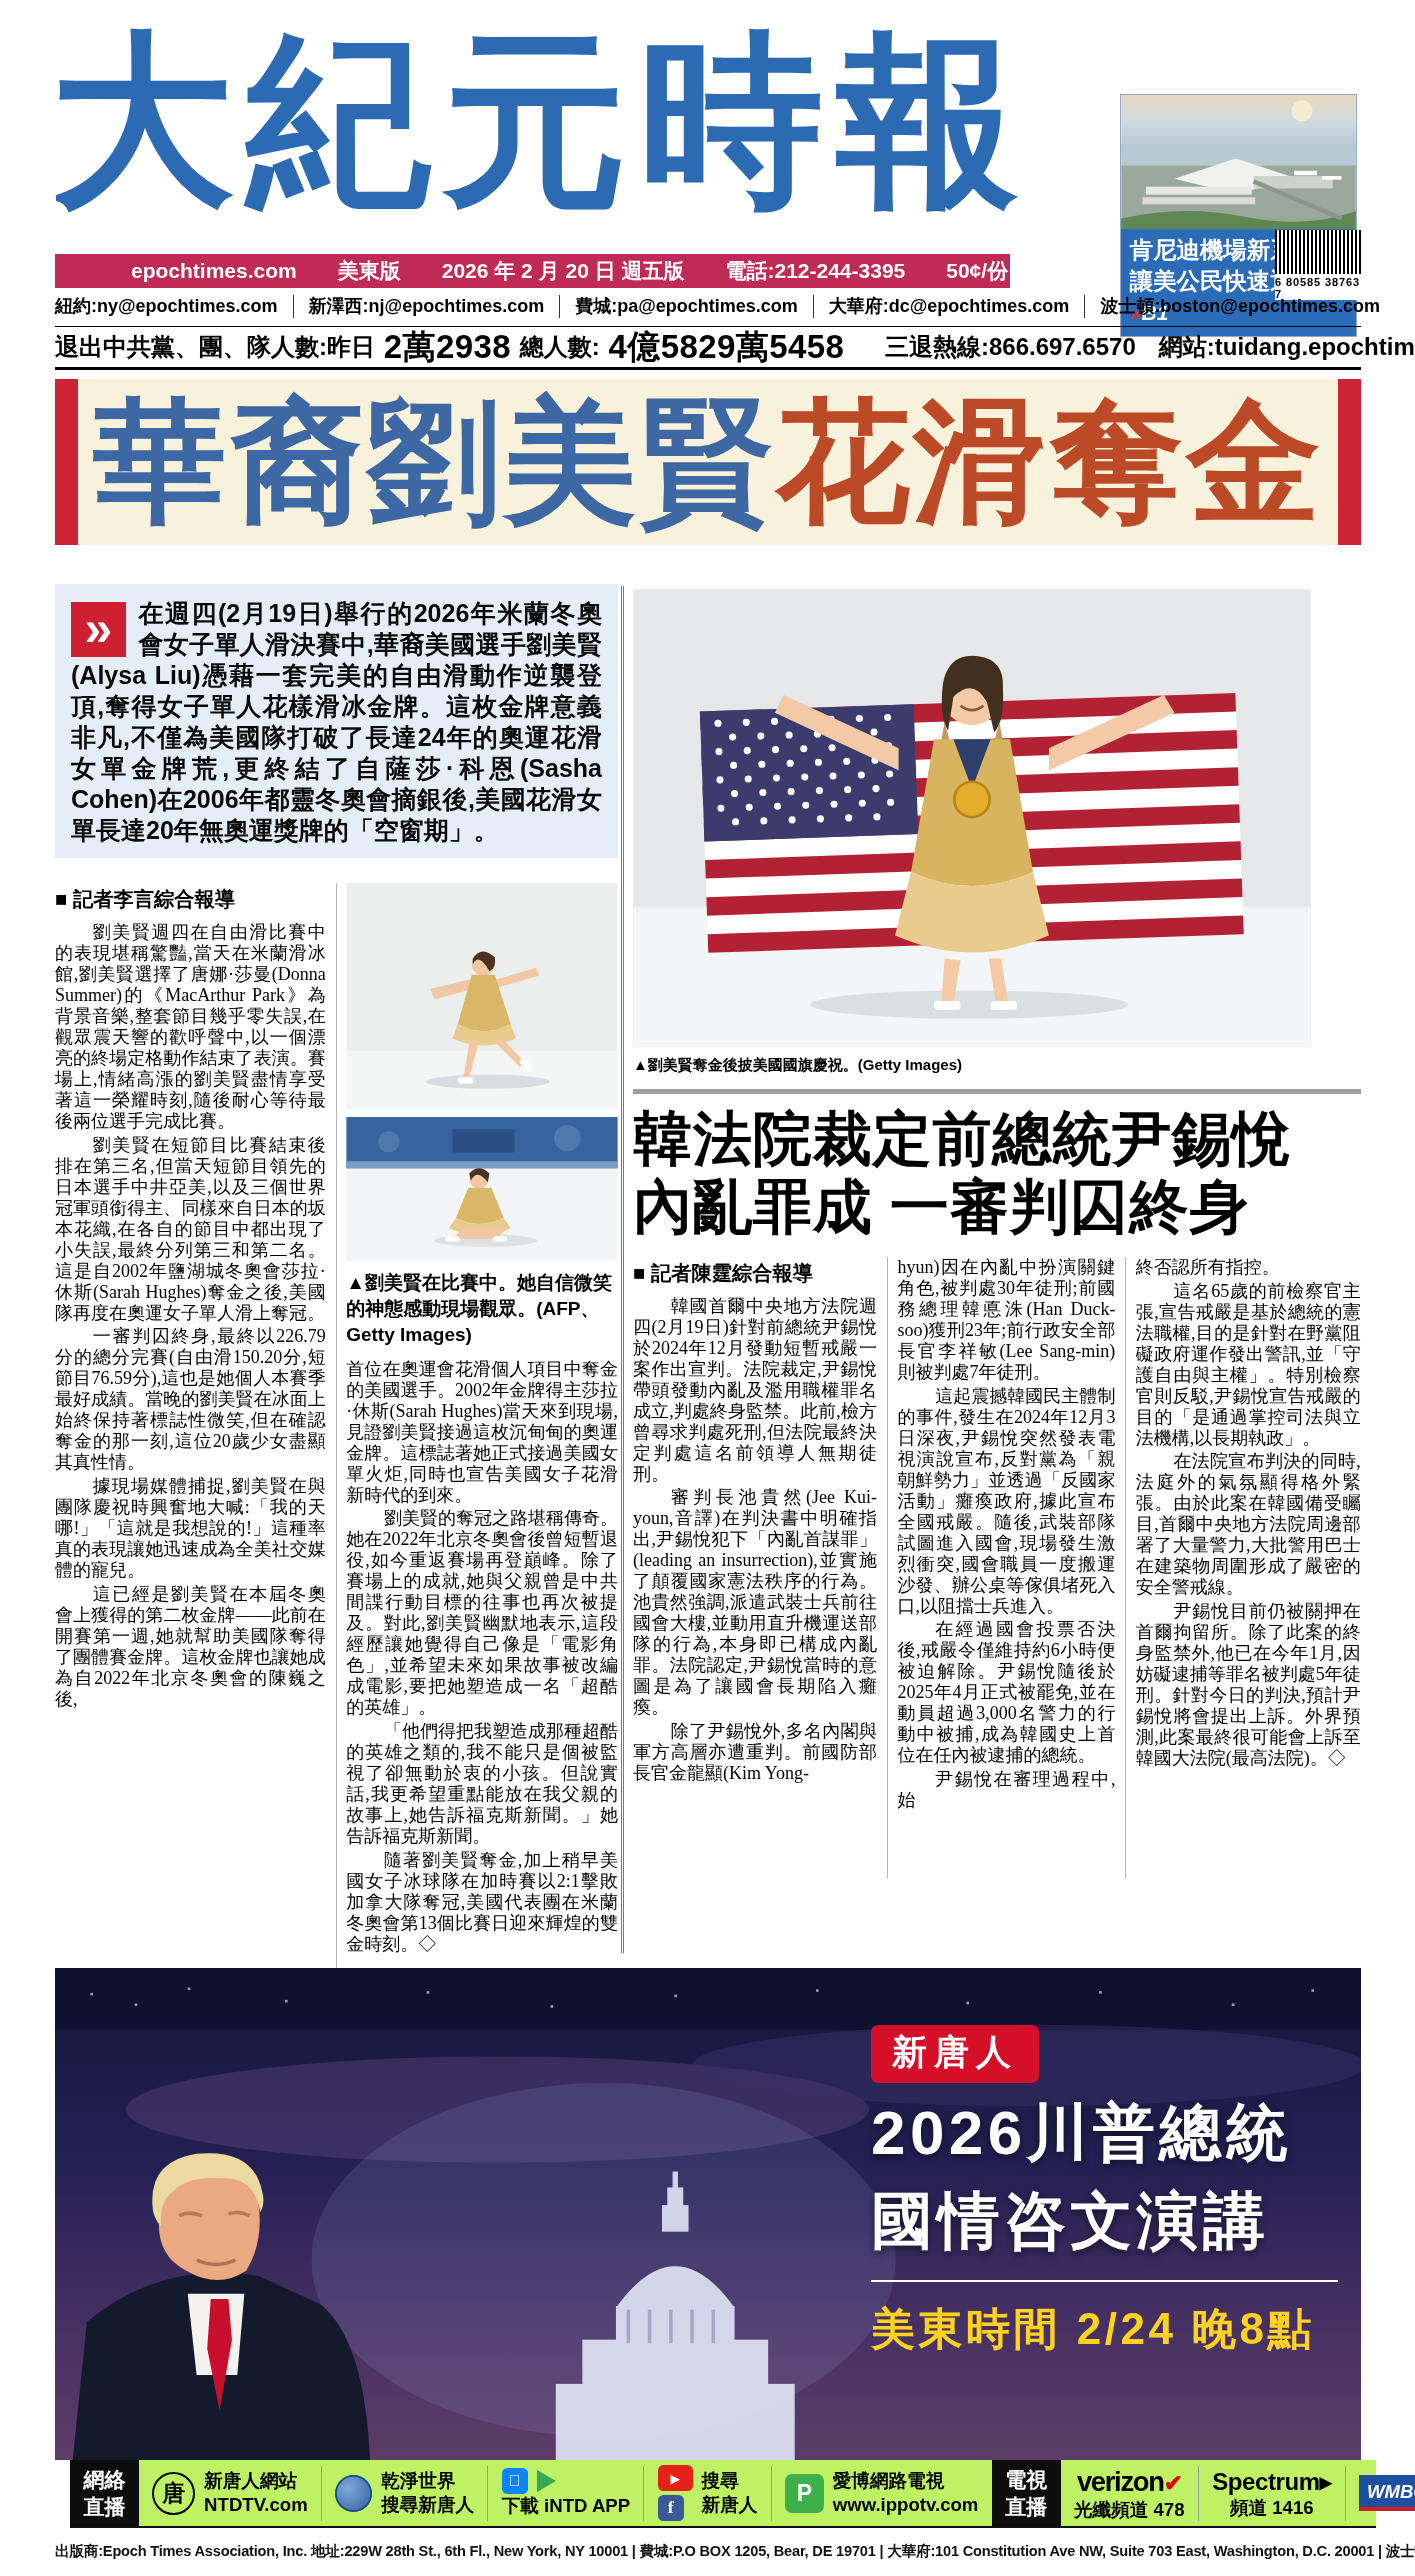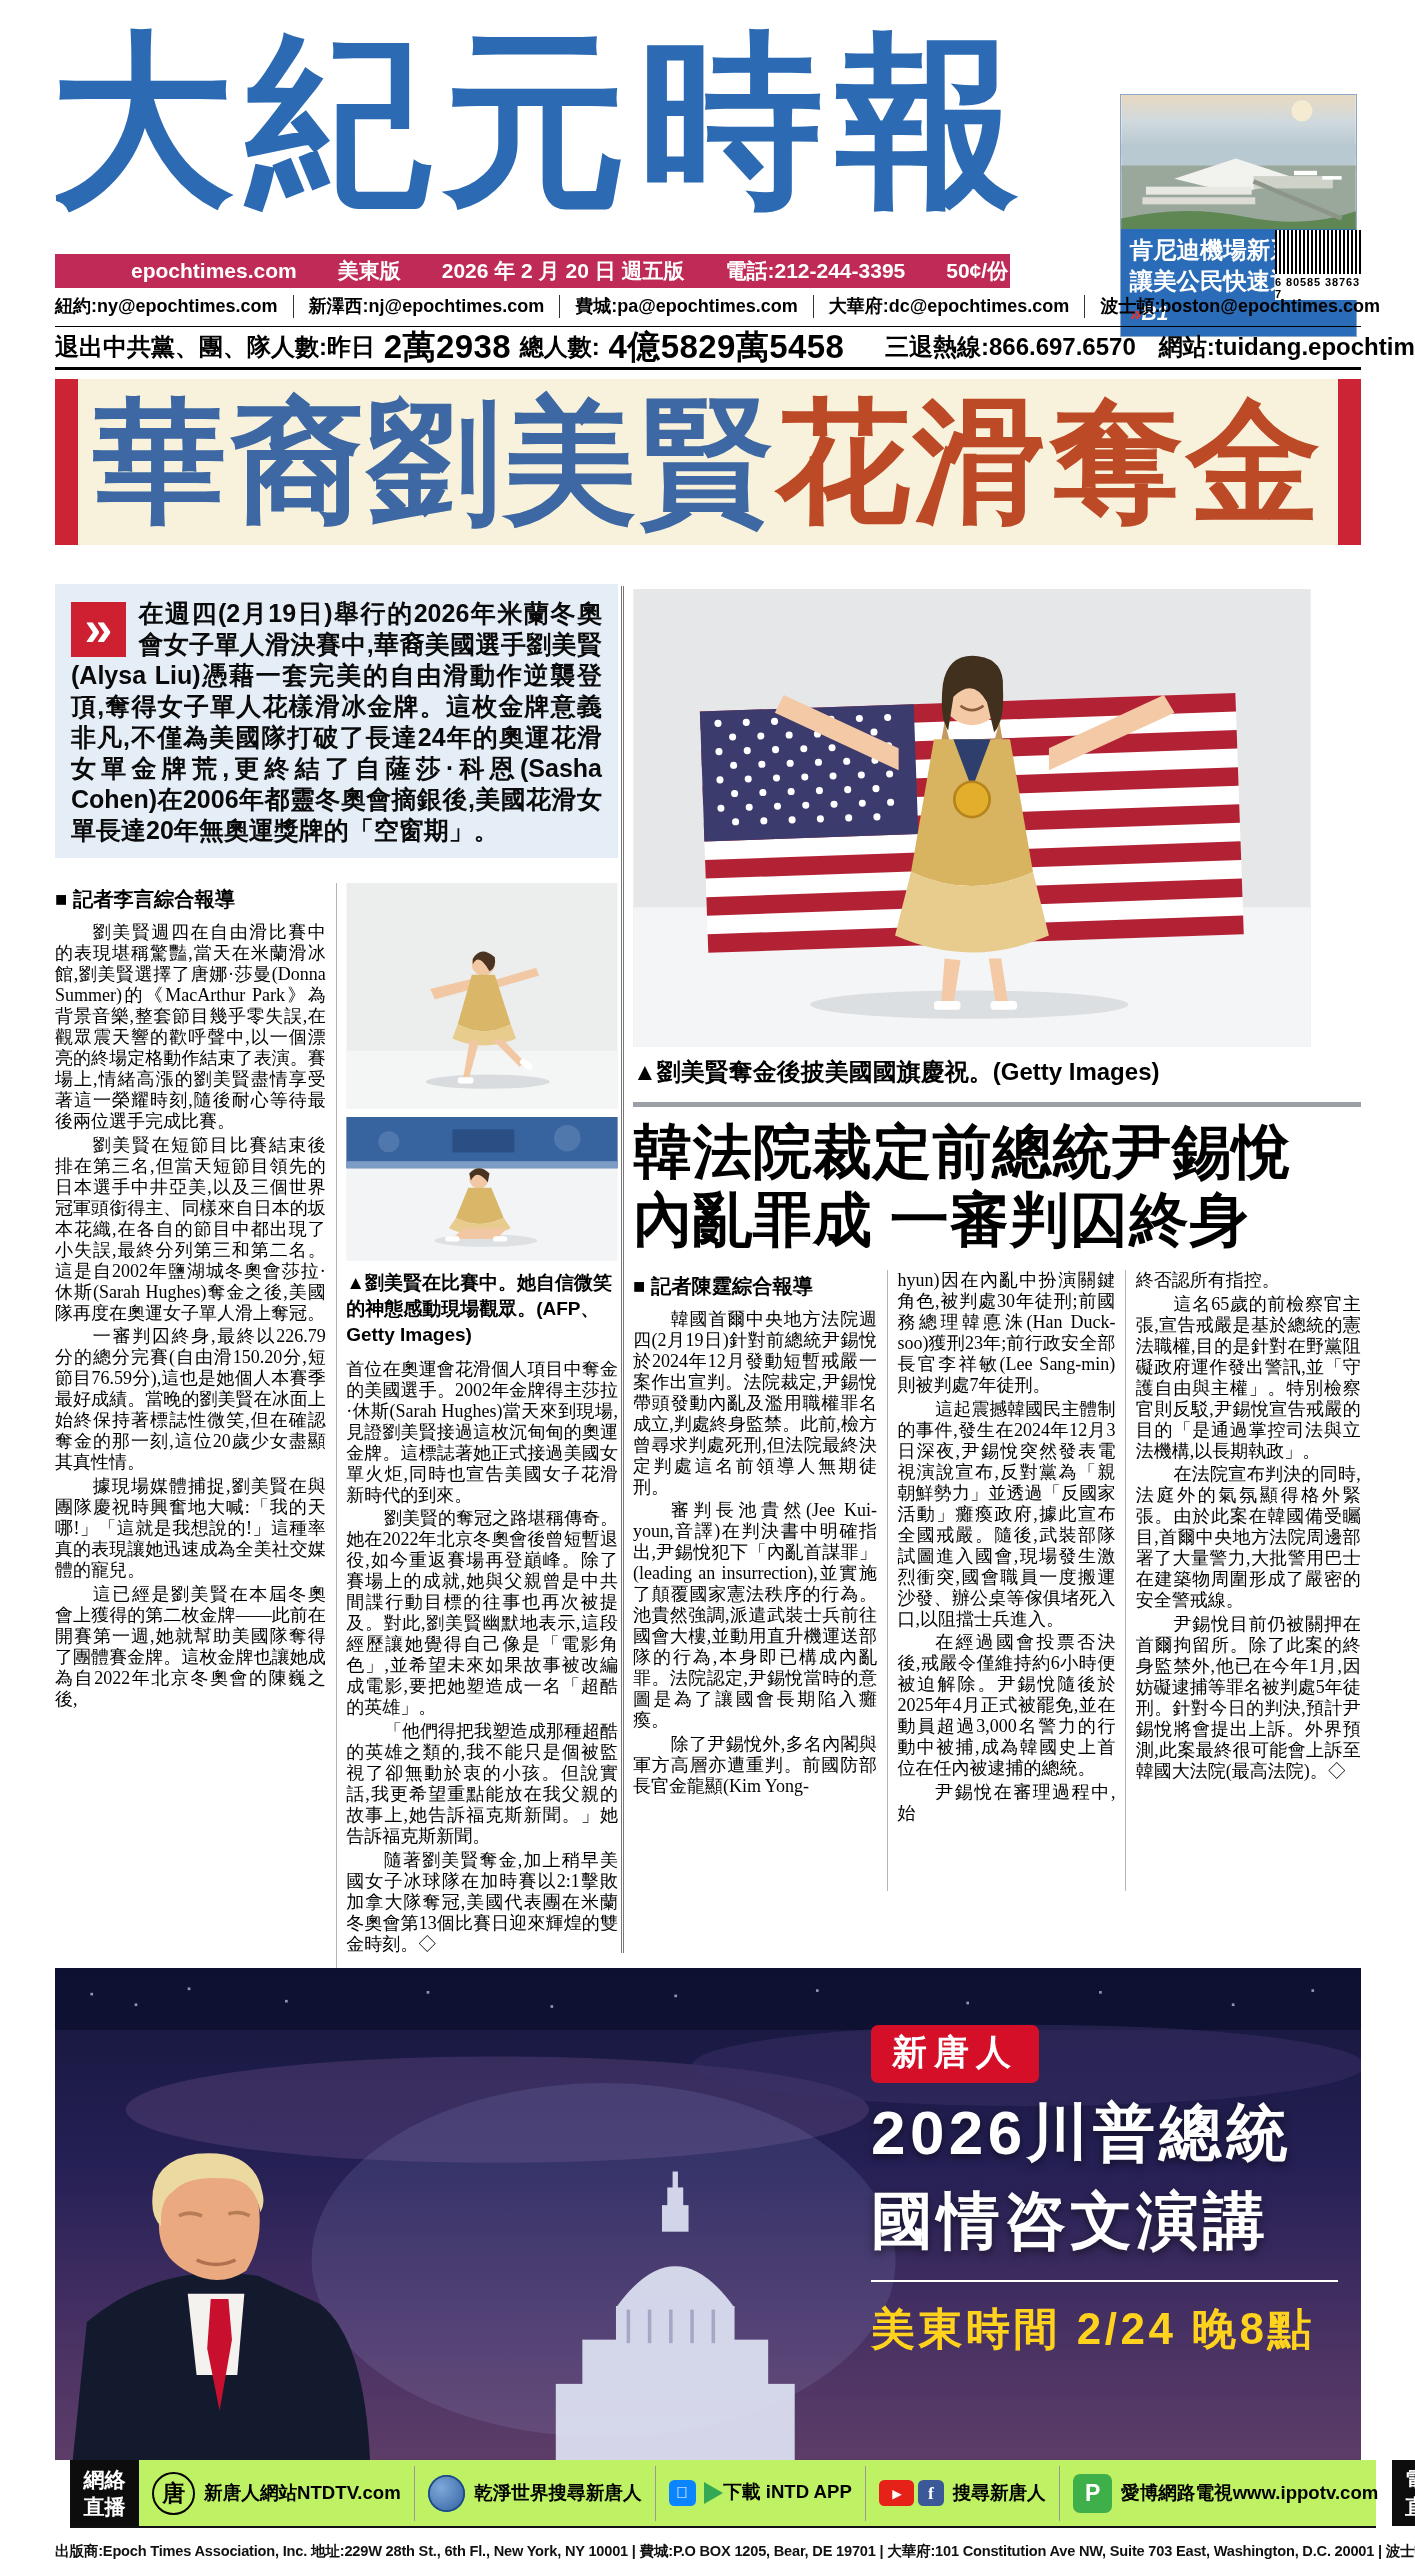--- a/index.html
+++ b/index.html
@@ -55,21 +55,21 @@
         font-family:"Liberation Serif",serif;}
   p.cont{text-indent:0;}
   .photo-cap{font-size:19px;font-weight:800;line-height:26px;margin:8.8px 0 10.6px;}
   .sk{display:block;}
 
   
   .secrule{position:absolute;left:621px;top:586px;height:1367px;border-left:3.5px double #777;}
 
   
   .korea{position:absolute;left:633px;top:584px;width:728px;}
-  .flag-cap{font-size:24px;font-weight:800;margin-top:8.8px;}
+  .flag-cap{font-size:15px;font-weight:800;margin-top:8.8px;}
   .gray-rule{height:5.3px;background:#9aa0a6;margin-top:14px;width:728px;}
   .k-headline{margin-top:10.6px;font-size:59px;font-weight:900;line-height:68px;letter-spacing:0.9px;}
   .k-cols{display:flex;margin-top:16px;height:621px;overflow:hidden;}
   .kc1{width:244px;overflow:hidden;}
   .kc2{width:218px;overflow:hidden;}
   .kc3{width:225px;overflow:hidden;}
 
   
   .banner{position:absolute;left:55px;top:1968px;width:1306px;height:492px;overflow:hidden;
           background:linear-gradient(180deg,#14163a 0%,#252055 40%,#463063 72%,#5d3d68 100%);}
@@ -102,21 +102,21 @@
   .applebox{width:26.5px;height:26.5px;background:#0b84ff;color:#fff;font-size:16px;}
   .gplay{width:0;height:0;border-top:11.5px solid transparent;border-bottom:11.5px solid transparent;
          border-left:19.5px solid #34a853;margin-left:3.5px;}
   .ippo{width:39px;height:39px;background:#3faf49;border-radius:7px;color:#fff;font-size:23px;font-weight:800;
         display:flex;align-items:center;justify-content:center;flex:none;}
   .vz{font-size:27.4px;font-weight:800;letter-spacing:-1.3px;}
   .vz-check{color:#e10600;font-size:23px;}
   .spectrum{font-size:24px;font-weight:800;letter-spacing:-0.4px;}
   .wmbc{background:#1f4fa0;color:#fff;font-style:italic;font-weight:800;font-size:18.6px;padding:8px 8px 6.2px;
         border-bottom:4.4px solid #cc2027;line-height:1;flex:none;}
-  .stack{display:flex;flex-direction:row;justify-content:space-between;}
+  .stack{display:flex;flex-direction:column;justify-content:space-between;}
 
   .publisher{position:absolute;left:55px;top:2542px;width:1306px;font-size:14.6px;font-weight:700;color:#111;
              white-space:nowrap;letter-spacing:-0.2px;}
 </style>
 </head>
 <body>
 
 <div class="page">
 
   <div class="logo">大紀元時報</div>

